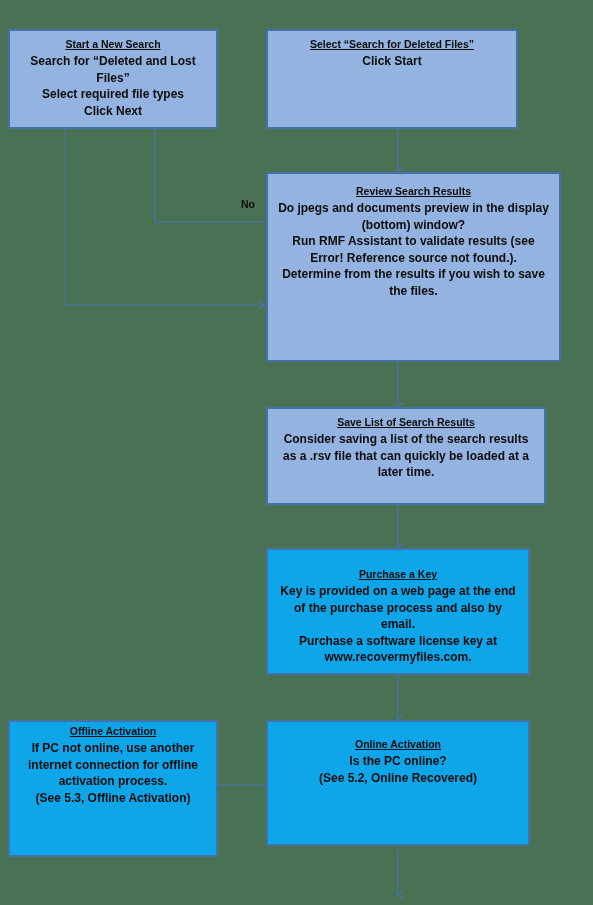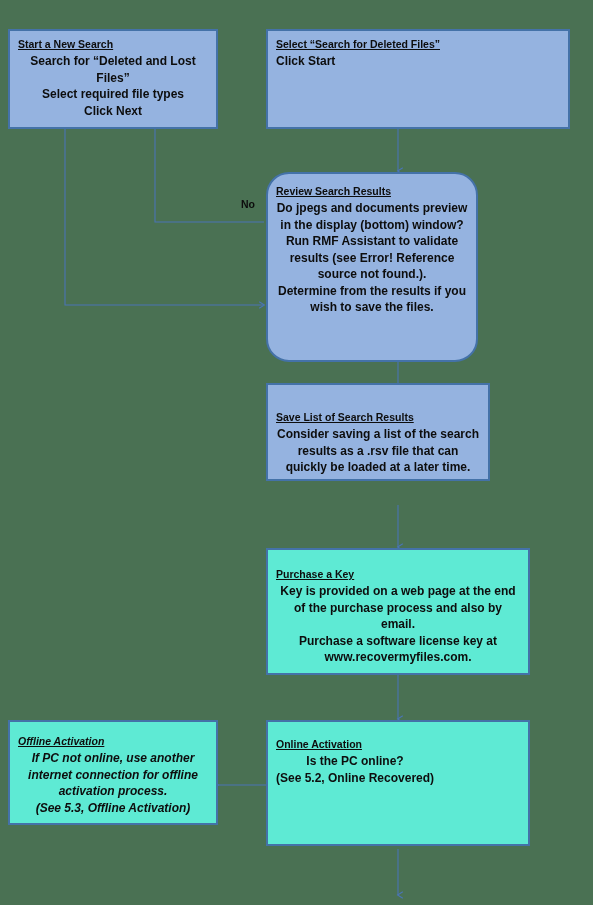--- a/index.html
+++ b/index.html
@@ -11,26 +11,26 @@
     position:relative;
   }
   #chart{position:absolute;left:0;top:0;width:593px;height:905px;}
   .node{
     position:absolute;
     box-sizing:border-box;
     border:2px solid #4472a8;
     display:flex;
     flex-direction:column;
     justify-content:flex-start;
-    align-items:flex-start;
+    align-items:center;
     padding:6px 8px 6px 8px;
     z-index:5;
   }
   .node.blue{background:#95b3e0;}
-  .node.orange{background:#5eead4;}
+  .node.orange{background:#0ea5e9;}
   .node .ttl{
     font-weight:bold;
     font-size:10.5px;
     color:#0d0d0d;
     text-decoration:underline;
     line-height:15px;
     text-align:center;
     margin-bottom:1px;
   }
   .node .body{
@@ -90,52 +90,52 @@
 
   <div class="node blue" style="left:8px;top:29px;width:210px;height:100px;">
     <div class="ttl">Start a New Search</div>
     <div class="body">
       <div>Search for “Deleted  and Lost Files”</div>
       <div>Select required file types</div>
       <div>Click Next</div>
     </div>
   </div>
 
-  <div class="node blue" style="left:266px;top:29px;width:304px;height:100px;">
+  <div class="node blue" style="left:266px;top:29px;width:252px;height:100px;">
     <div class="ttl">Select “Search for Deleted Files”</div>
     <div class="body">
       <div>Click Start</div>
     </div>
   </div>
 
-  <div class="node blue" style="left:266px;top:172px;width:212px;height:190px;padding-top:10px;border-radius:23px;">
+  <div class="node blue" style="left:266px;top:172px;width:295px;height:190px;padding-top:10px;">
     <div class="ttl">Review Search Results</div>
     <div class="body">
       <div>Do jpegs and documents preview in the display (bottom) window?</div>
       <div>Run RMF  Assistant to validate results (see Error! Reference source  not found.).</div>
       <div>Determine  from the  results if you wish to save the files.</div>
     </div>
   </div>
 
-  <div class="node blue" style="left:266px;top:383px;width:224px;height:98px;padding-top:25px;">
+  <div class="node blue" style="left:266px;top:407px;width:280px;height:98px;padding-top:6px;">
     <div class="ttl">Save List of Search Results</div>
     <div class="body">
       <div>Consider saving a list of the  search results as a .rsv file that can quickly be  loaded at a later time.</div>
     </div>
   </div>
 
   <div class="node orange" style="left:266px;top:548px;width:264px;height:127px;padding-top:17px;">
     <div class="ttl">Purchase a Key</div>
     <div class="body">
       <div>Key  is provided on a web page at the end of the purchase process and also by email.</div>
       <div>Purchase a software license key at www.recovermyfiles.com.</div>
     </div>
   </div>
 
-  <div class="node orange" style="left:8px;top:720px;width:210px;height:105px;padding-top:12px;font-style:italic;">
+  <div class="node orange" style="left:8px;top:720px;width:210px;height:137px;padding-top:2px;">
     <div class="ttl">Offline Activation</div>
     <div class="body">
       <div>If PC not online, use another internet connection for offline activation process.</div>
       <div>(See 5.3, Offline Activation)</div>
     </div>
   </div>
 
   <div class="node orange" style="left:266px;top:720px;width:264px;height:126px;padding-top:15px;">
     <div class="ttl">Online Activation</div>
     <div class="body">

